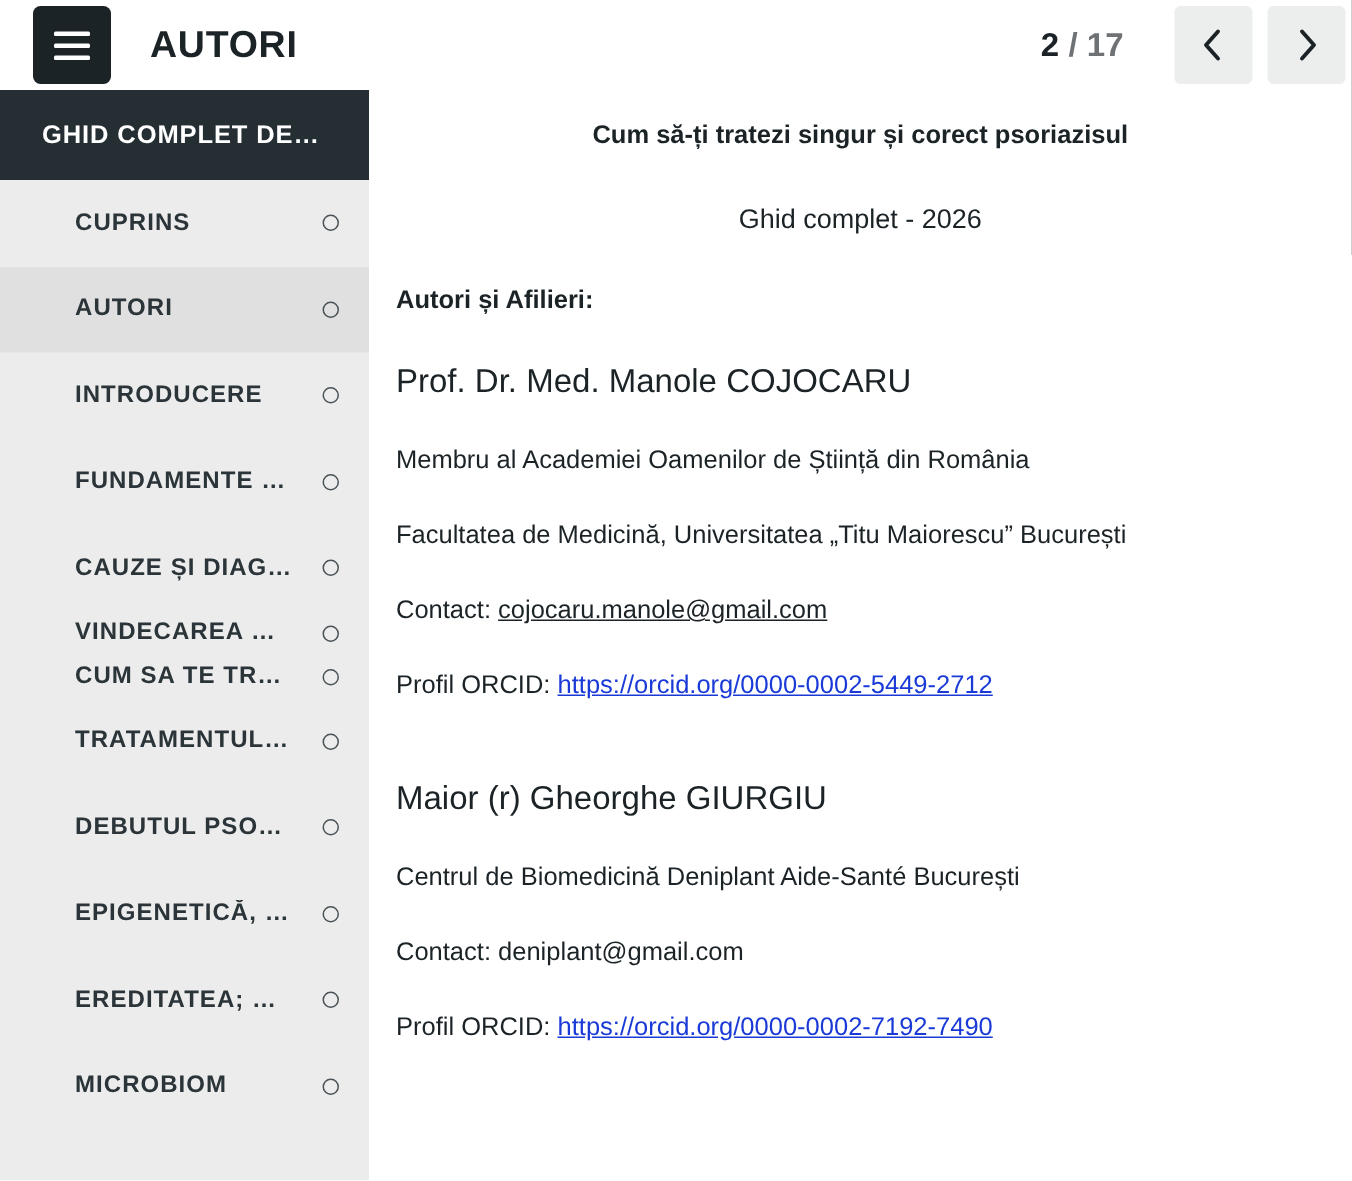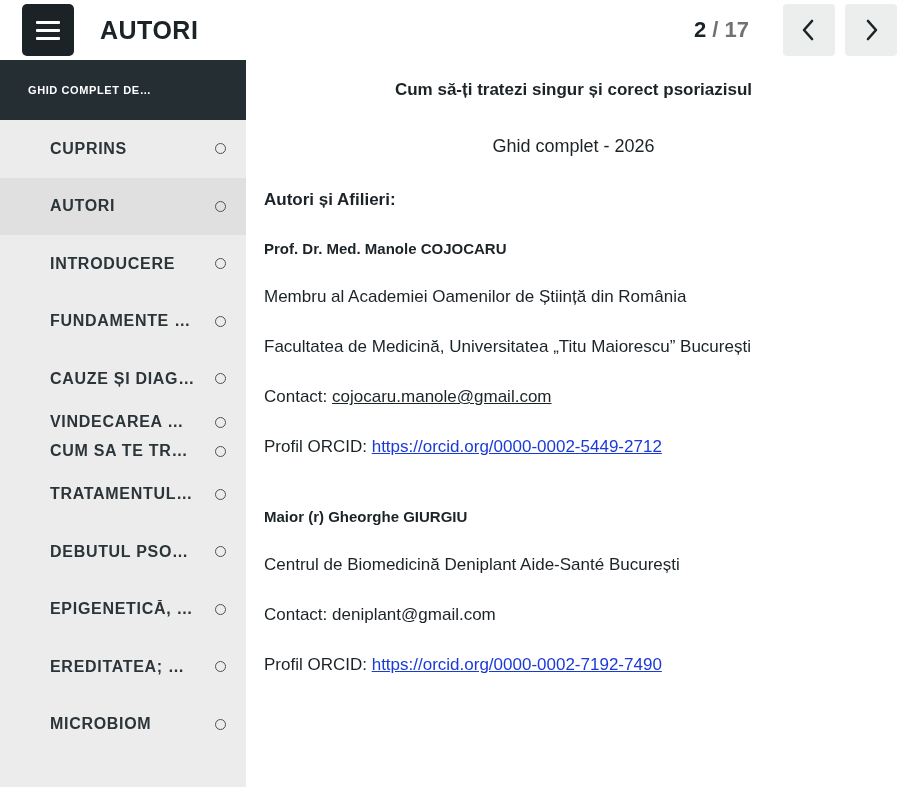--- a/index.html
+++ b/index.html
@@ -91,21 +91,21 @@
     background: #ececec;
     overflow: hidden;
   }
   .sidebar-title {
     height: 60px;
     background: #252f33;
     color: #ffffff;
     display: flex;
     align-items: center;
     padding: 0 14px 0 28px;
-    font-size: 11px;
+    font-size: 17px;
     font-weight: bold;
     letter-spacing: 0.6px;
     white-space: nowrap;
     overflow: hidden;
   }
   .toc-item {
     height: 57.5px;
     display: flex;
     align-items: center;
     padding: 0 18px 0 50px;
@@ -156,22 +156,22 @@
     text-align: center;
     font-size: 18px;
     margin: 32px 0 0 0;
   }
   .sec-head {
     font-weight: bold;
     font-size: 17px;
     margin: 28px 0 0 0;
   }
   .author-name {
-    font-weight: bold;
-    font-size: 15px;
+    font-weight: normal;
+    font-size: 22px;
     margin: 26px 0 0 0;
   }
   .para {
     margin: 26px 0 0 0;
     font-size: 17px;
   }
   .gap-large { margin-top: 46px; }
   a.link {
     color: #1a3ad8;
     text-decoration: underline;

